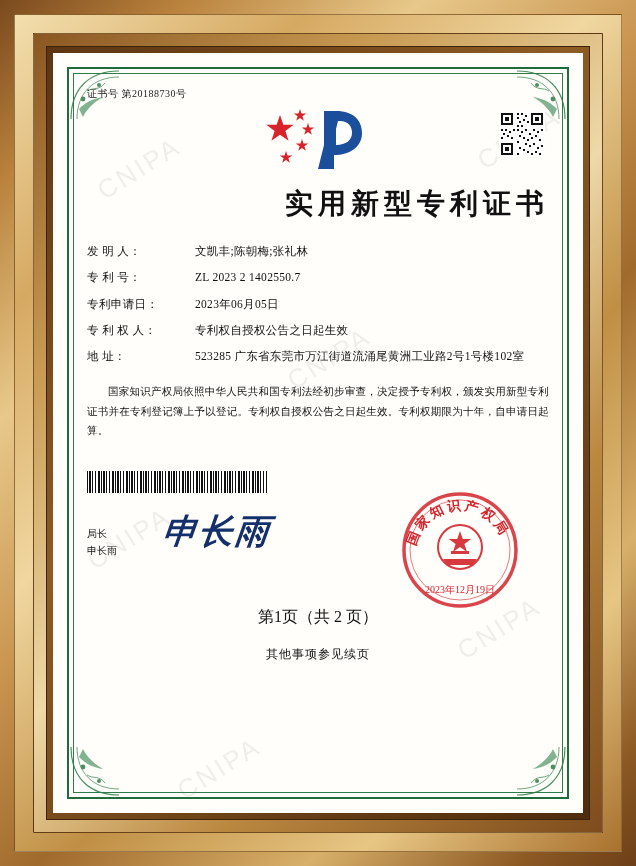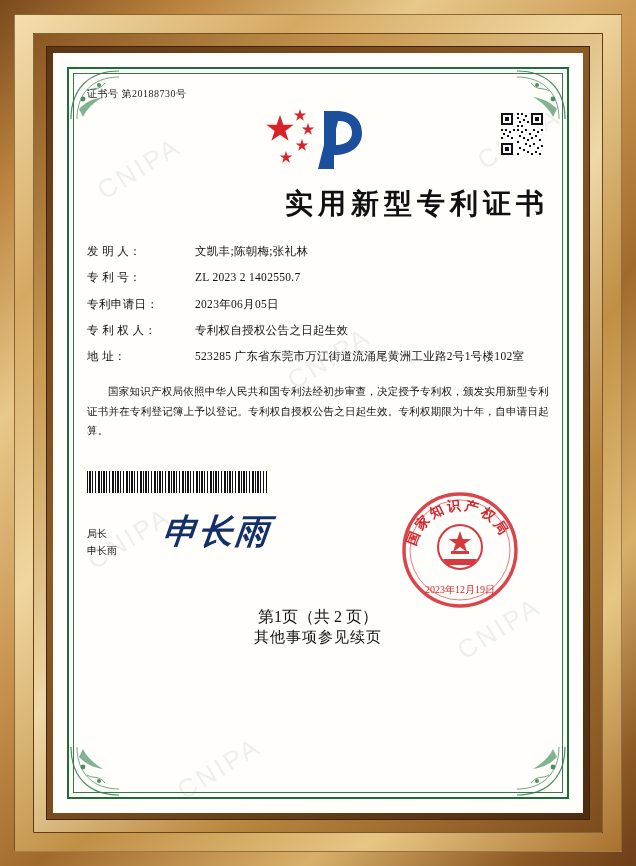--- a/index.html
+++ b/index.html
@@ -213,22 +213,23 @@
   }
 
   .page-no {
     text-align: center;
     font-size: 16px;
     color: #111;
     margin-top: 8px;
   }
   .footer-note {
     text-align: center;
-    font-size: 15px;
-    color: #111;
+    font-size: 12px;
+    color: #111;
+    margin-top: 18px;
     letter-spacing: 1px;
   }
 </style>
 </head>
 <body>
 
 <div class="frame-outer">
  <div class="frame-bevel1">
   <div class="frame-bevel2">
    <div class="frame-inner-dark">

